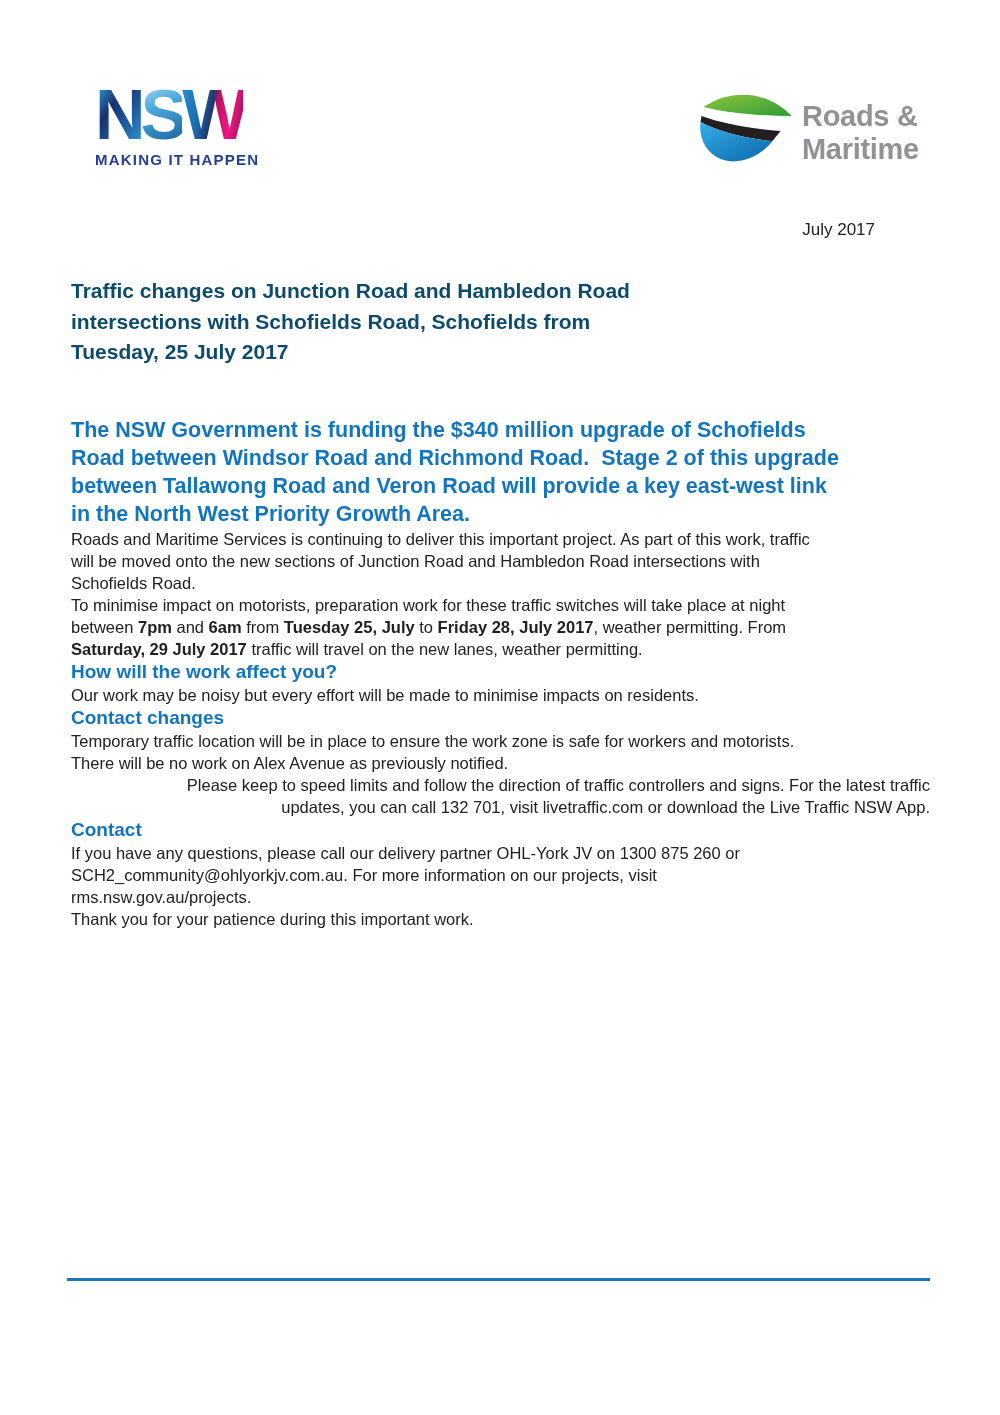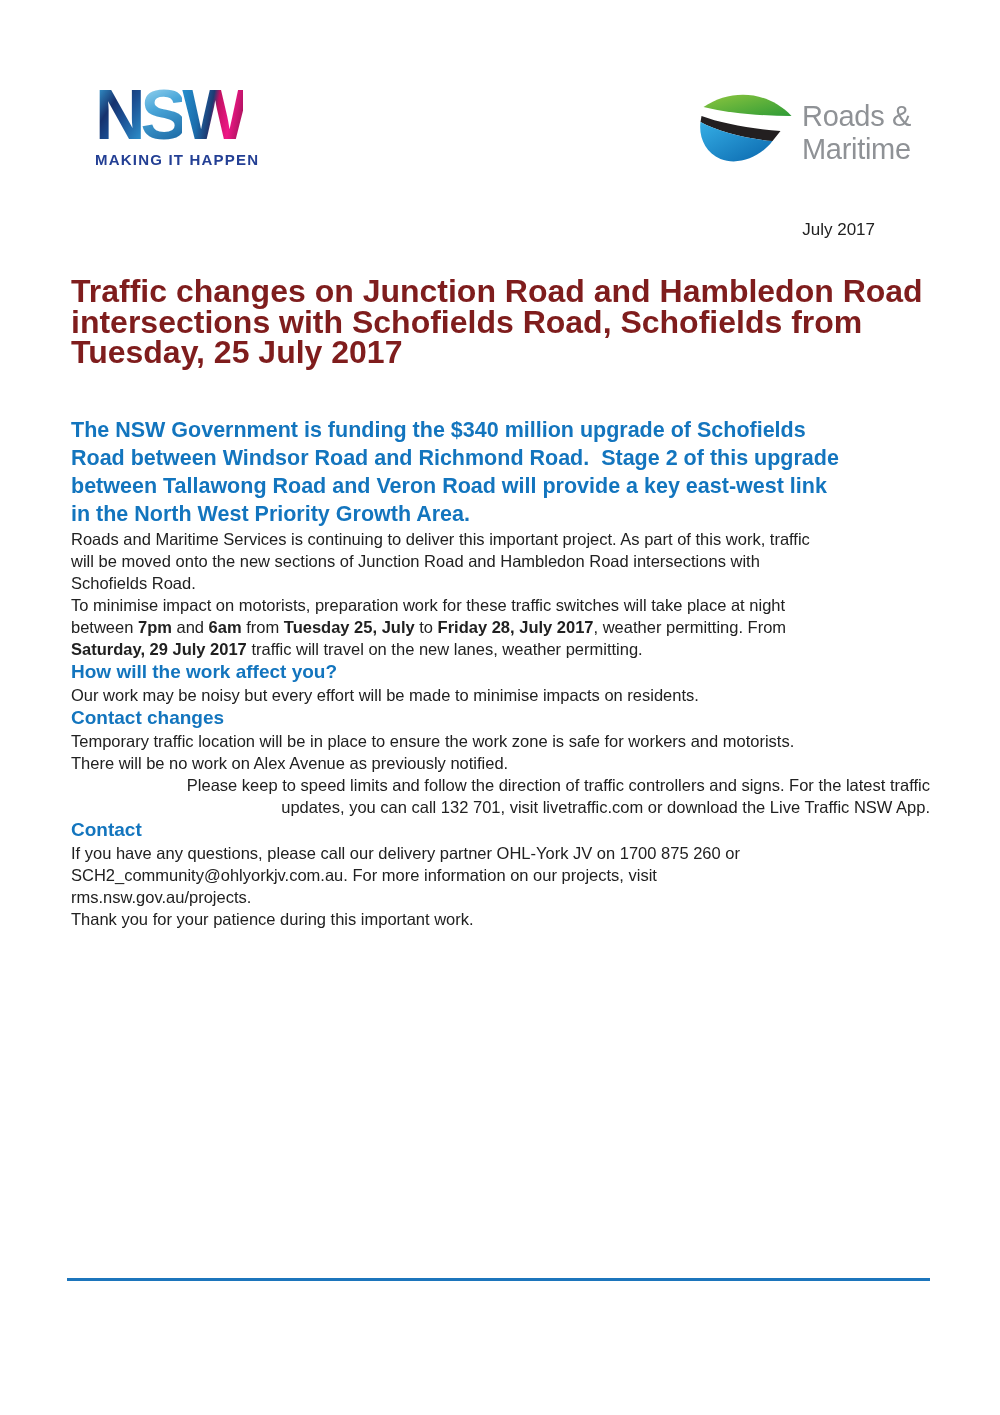--- a/index.html
+++ b/index.html
@@ -65,39 +65,39 @@
     top: 1px;
     display: flex;
     align-items: flex-start;
   }
   .rms-mark { width: 96px; height: 82px; }
   .rms-text {
     margin-left: 8px;
     margin-top: 13px;
     font-size: 29px;
     line-height: 33px;
-    font-weight: normal;
+    font-weight: bold;
     letter-spacing: -0.3px;
     color: #8f9296;
   }
 
   
   .date-line {
     margin-top: 36px;
     font-size: 17px;
     line-height: 24px;
     text-align: right;
     padding-right: 55px;
   }
   .doc-title {
     margin: 34px 0 16px 0;
-    font-size: 32px;
+    font-size: 21px;
     line-height: 30.5px;
     font-weight: bold;
-    color: #7f1d1d;
+    color: #0c4a6e;
     white-space: pre-line;
   }
   .intro {
     margin-top: 48px;
     font-size: 21.5px;
     line-height: 28px;
     font-weight: bold;
     color: #1375be;
     white-space: pre-line;
   }
@@ -202,20 +202,20 @@
 
   <p class="body mt-p5">Temporary traffic location will be in place to ensure the work zone is safe for workers and motorists.
 There will be no work on Alex Avenue as previously notified.</p>
 
 
   <p class="body mt-p7">Please keep to speed limits and follow the direction of traffic controllers and signs. For the latest traffic
 updates, you can call 132 701, visit livetraffic.com or download the Live Traffic NSW App.</p>
 
   <h2 class="section mt-h-contact">Contact</h2>
 
-  <p class="body mt-p8">If you have any questions, please call our delivery partner OHL-York JV on 1700 875 260 or
+  <p class="body mt-p8">If you have any questions, please call our delivery partner OHL-York JV on 1300 875 260 or
 SCH2_community@ohlyorkjv.com.au. For more information on our projects, visit
 rms.nsw.gov.au/projects.</p>
 
   <p class="body mt-p9">Thank you for your patience during this important work.</p>
 </div>
 
 <div class="footer-line"></div>
 
 </body></html>

